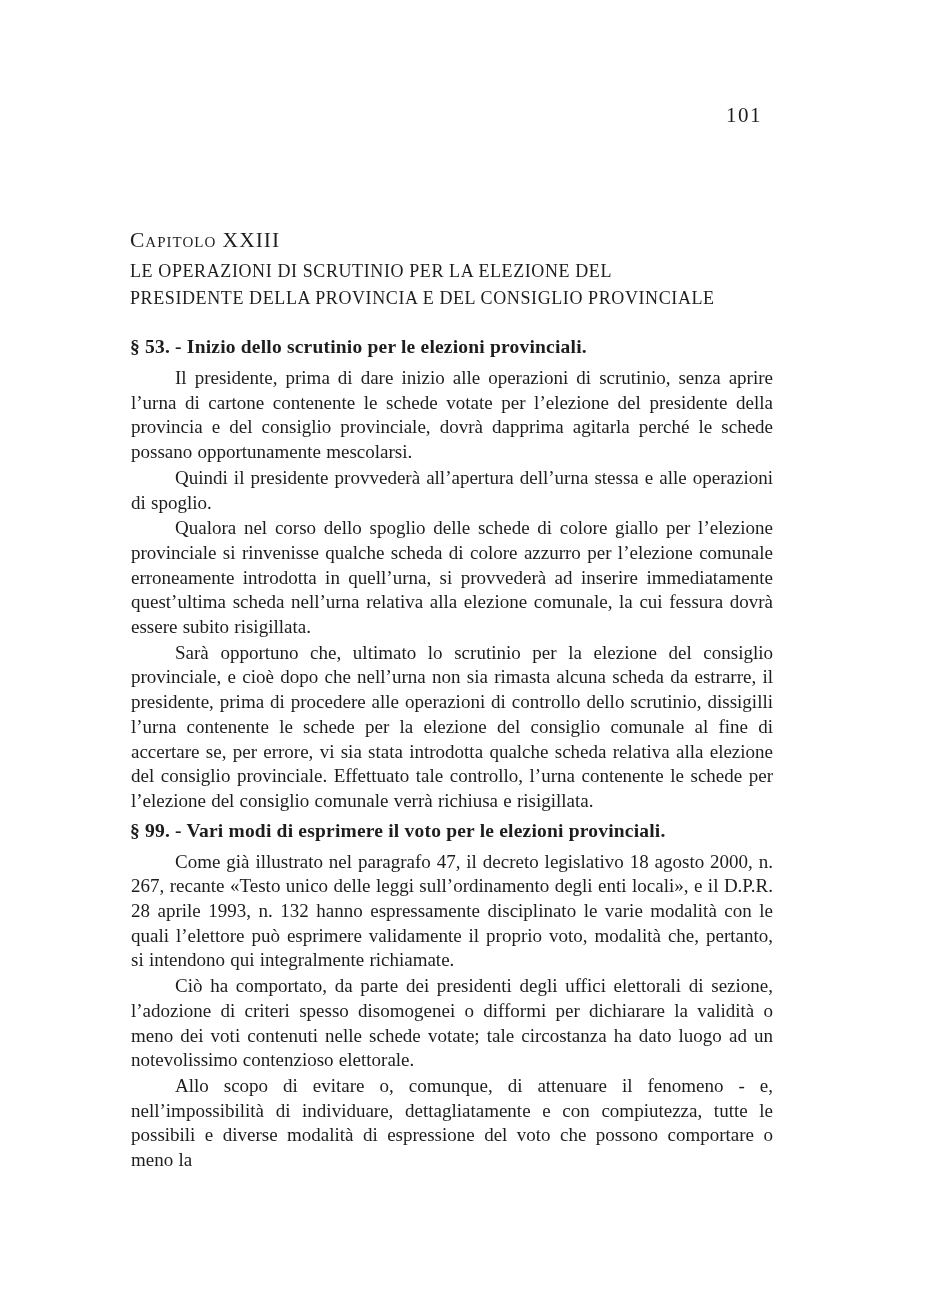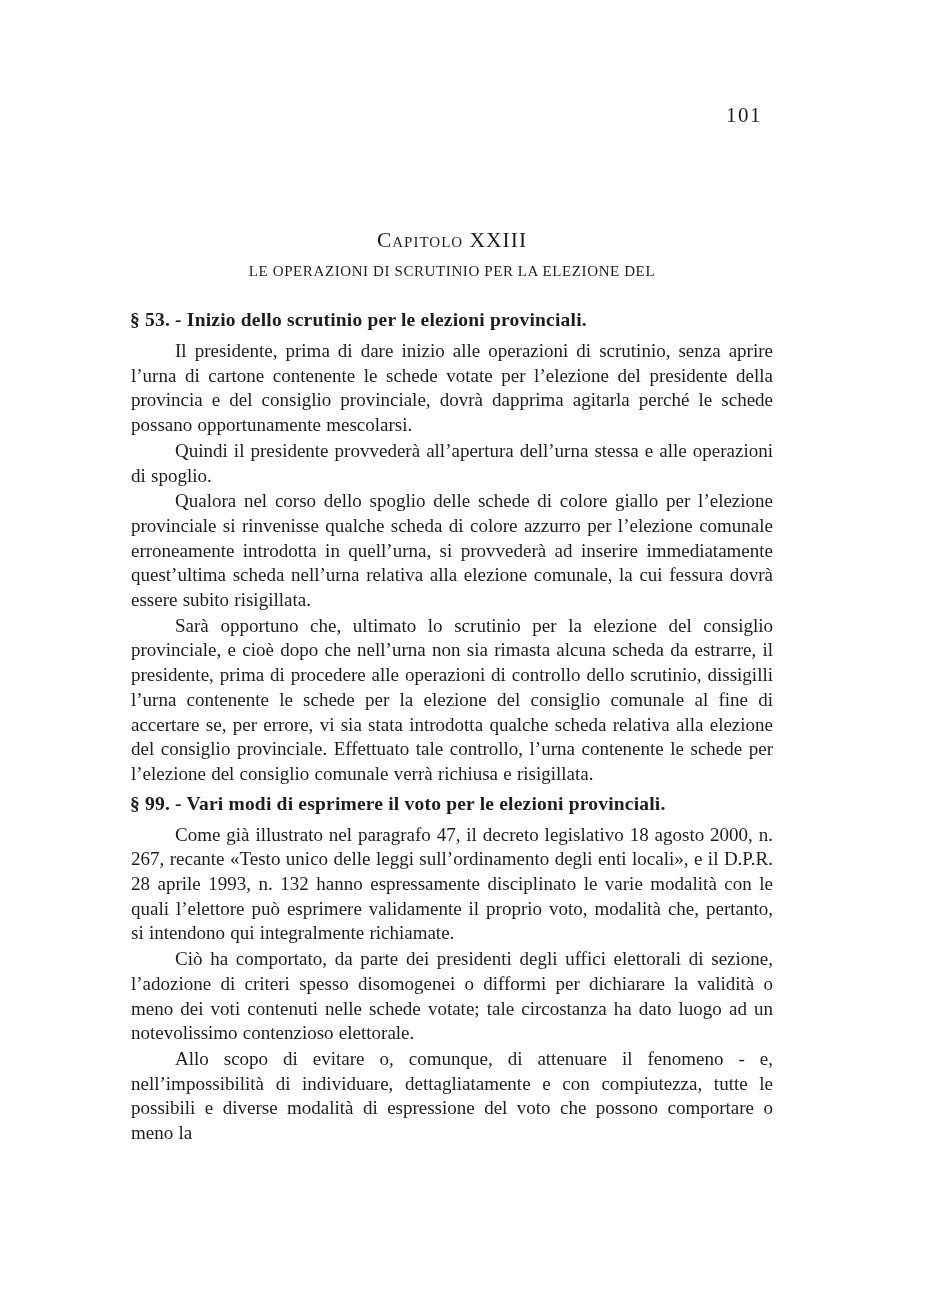--- a/index.html
+++ b/index.html
@@ -26,30 +26,28 @@
     letter-spacing: 1.5px;
   }
   .content {
     position: absolute;
     left: 130px;
     top: 0;
     width: 644px;
   }
   .kicker {
     margin-top: 228px;
-    text-align: center;
     font-variant: small-caps;
     font-size: 21.5px;
     letter-spacing: 1px;
     line-height: 24px;
   }
   .chapter-title {
     margin: 6px 0 0 0;
-    text-align: center;
-    font-size: 15px;
+    font-size: 18px;
     font-weight: normal;
     line-height: 27px;
     letter-spacing: 0.6px;
   }
   .title-line { display: block; }
   .sec-heading {
     margin: 22px 0 0 0;
     font-size: 19.5px;
     font-weight: bold;
     line-height: 25px;
@@ -76,20 +74,21 @@
 <div class="page">
 
   <div class="page-number">101</div>
 
   <div class="content">
 
     <div class="kicker">Capitolo XXIII</div>
 
     <h1 class="chapter-title">
       <span class="title-line">LE OPERAZIONI DI SCRUTINIO PER LA ELEZIONE DEL</span>
+      <span class="title-line">PRESIDENTE DELLA PROVINCIA E DEL CONSIGLIO PROVINCIALE</span>
     </h1>
 
     <section>
       <h2 class="sec-heading">§ 53. - Inizio dello scrutinio per le elezioni provinciali.</h2>
       <p class="body-par">Il presidente, prima di dare inizio alle operazioni di scrutinio, senza aprire l’urna di cartone contenente le schede votate per l’elezione del presidente della provincia e del consiglio provinciale, dovrà dapprima agitarla perché le schede possano opportunamente mescolarsi.</p>
       <p class="body-par">Quindi il presidente provvederà all’apertura dell’urna stessa e alle operazioni di spoglio.</p>
       <p class="body-par">Qualora nel corso dello spoglio delle schede di colore giallo per l’elezione provinciale si rinvenisse qualche scheda di colore azzurro per l’elezione comunale erroneamente introdotta in quell’urna, si provvederà ad inserire immediatamente quest’ultima scheda nell’urna relativa alla elezione comunale, la cui fessura dovrà essere subito risigillata.</p>
       <p class="body-par">Sarà opportuno che, ultimato lo scrutinio per la elezione del consiglio provinciale, e cioè dopo che nell’urna non sia rimasta alcuna scheda da estrarre, il presidente, prima di procedere alle operazioni di controllo dello scrutinio, dissigilli l’urna contenente le schede per la elezione del consiglio comunale al fine di accertare se, per errore, vi sia stata introdotta qualche scheda relativa alla elezione del consiglio provinciale. Effettuato tale controllo, l’urna contenente le schede per l’elezione del consiglio comunale verrà richiusa e risigillata.</p>
     </section>
 

